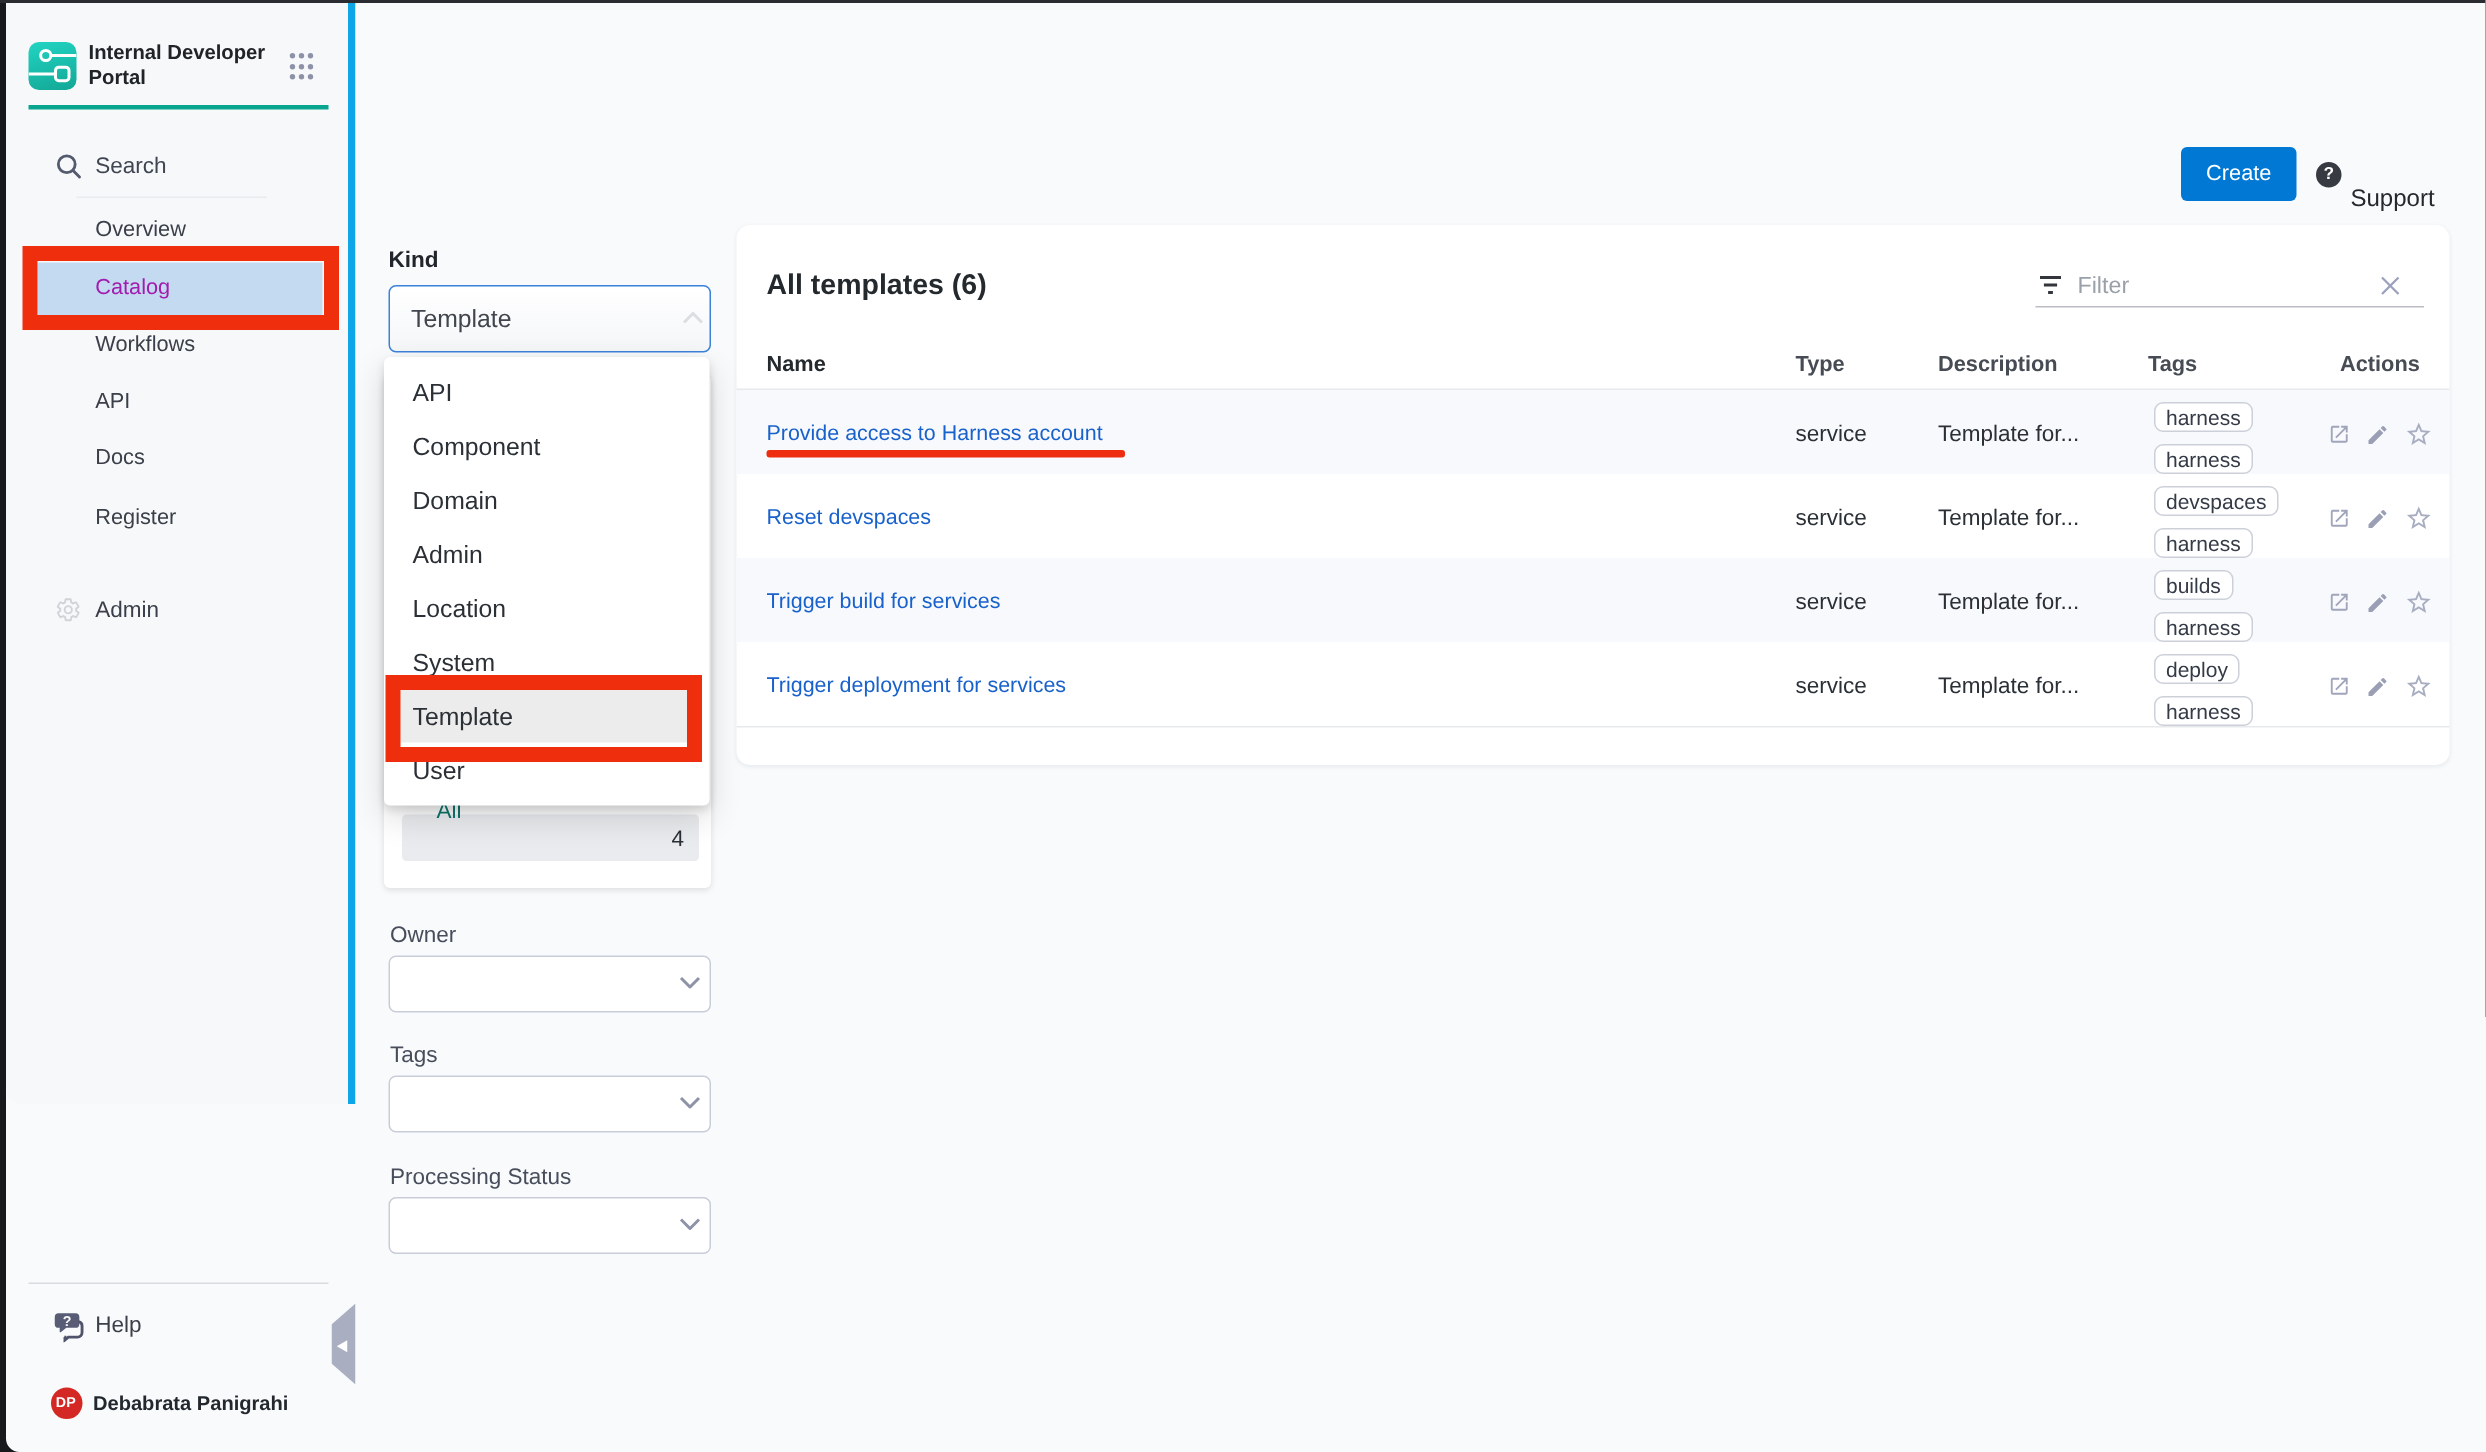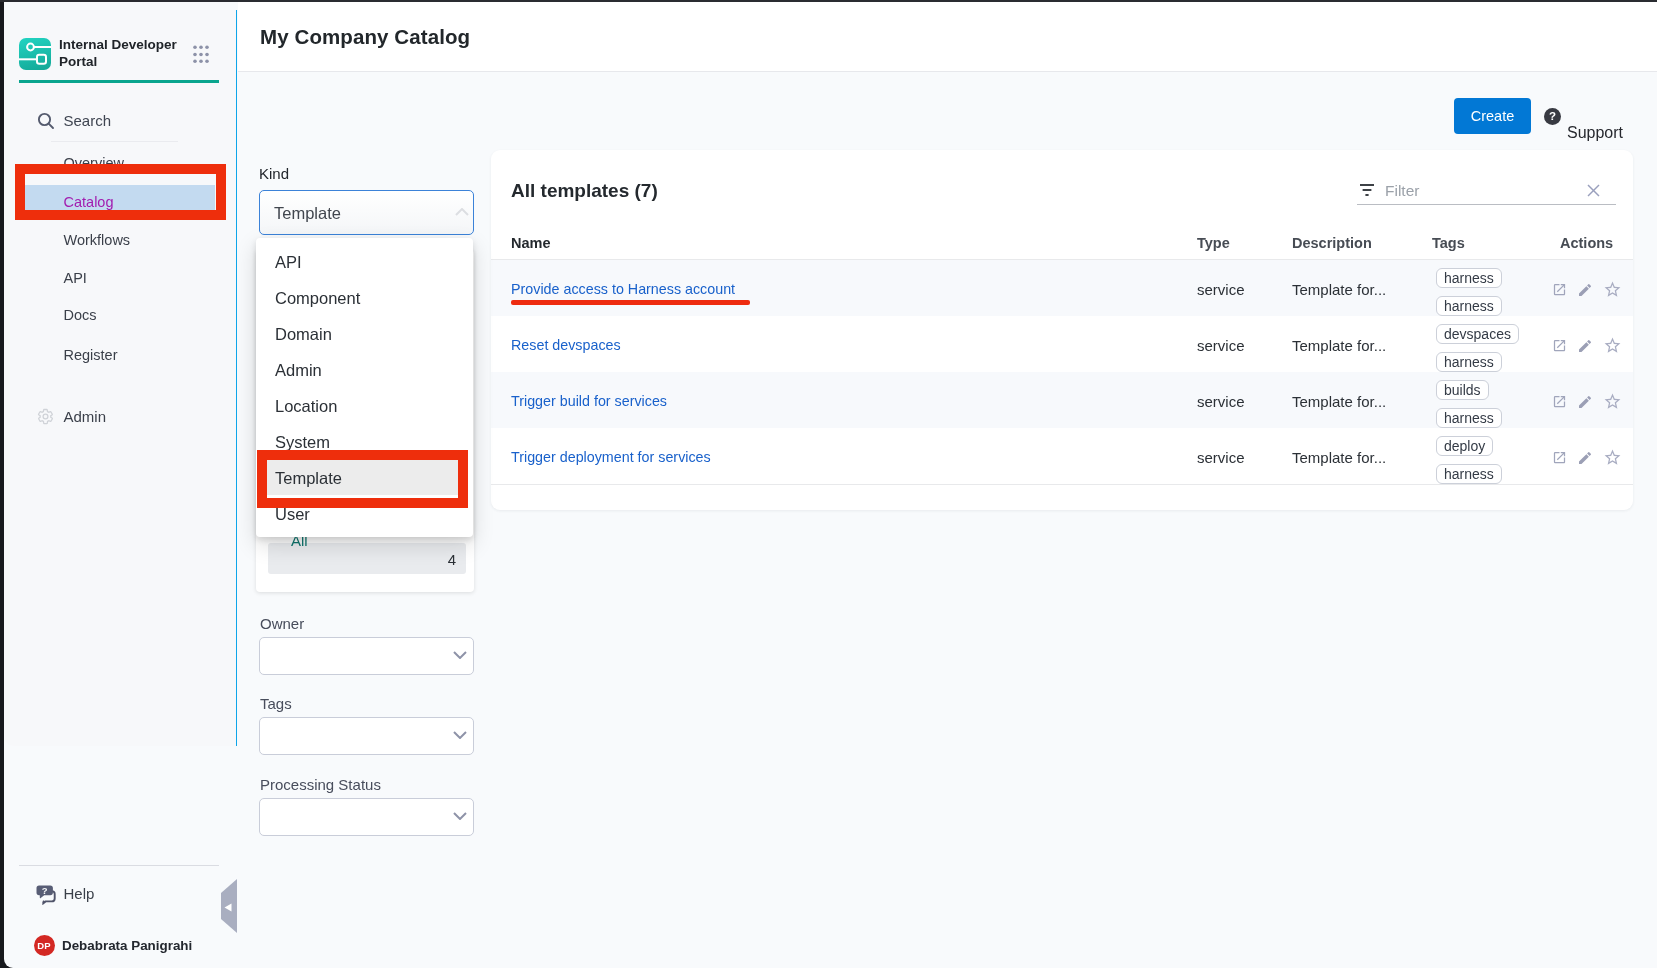--- a/index.html
+++ b/index.html
@@ -1,21 +1,21 @@
 <!DOCTYPE html>
 <html><head>
 <meta charset="utf-8">
 <style>
   * { margin:0; padding:0; box-sizing:border-box; }
   html,body { width:1657px; height:968px; overflow:hidden; }
   body { font-family:"Liberation Sans", sans-serif; background:#17191d; position:relative; }
   .abs { position:absolute; }
   #app { position:absolute; left:4px; top:0; width:1653px; height:968px; background:#f8fafc; border-radius:0 0 0 9px; }
   
-  #sidebar { position:absolute; left:0; top:10px; width:233px; height:736px; background:#f7f8fa; border-right:1px solid #0ea5e9; border-radius:0 0 0 10px; }
+  #sidebar { position:absolute; left:0; top:0; width:233px; height:736px; background:#f7f8fa; border-right:5px solid #0ea5e9; border-radius:0 0 0 10px; }
   .navtxt { position:absolute; left:59.5px; font-size:14.5px; color:#3a3f49; line-height:20px; white-space:nowrap; }
   
   #header { position:absolute; left:234px; top:0; width:1419px; height:72px; background:#ffffff; border-bottom:1px solid #e7e8ec; }
   #header h1 { position:absolute; left:22px; top:25px; font-size:20.5px; font-weight:bold; color:#22272b; letter-spacing:0.1px; }
   
   .lbl { position:absolute; font-size:15px; color:#484d5c; white-space:nowrap; }
   .sel { position:absolute; background:#fff; border:1px solid #c9cdd9; border-radius:5px; width:215px; height:38px; }
   .redbox { position:absolute; border:10px solid #ee2e0c; }
   
   #card { position:absolute; left:487px; top:150px; width:1142px; height:360px; background:#ffffff; border-radius:9px; box-shadow:0 1px 3px rgba(30,40,60,0.07); }
@@ -27,30 +27,27 @@
   
   #menu { position:absolute; left:252px; top:238px; width:217px; height:299px; background:#fff; border-radius:4px; box-shadow:0 3px 6px rgba(0,0,0,0.12), 0 8px 22px rgba(0,0,0,0.14); }
   .mi { position:absolute; left:19px; font-size:16.5px; color:#2b3036; line-height:36px; white-space:nowrap; }
   #topbar { position:absolute; left:0; top:0; width:1657px; height:2px; background:#2a2c31; z-index:50; }
 </style>
 </head>
 <body>
 <div id="topbar"></div>
 <div id="app">
 
-  <div id="header">
-      <h1>My Company Catalog</h1>
-    </div>
 
   <div id="card"></div>
   <div class="rowtint" style="top:260px;"></div>
   <div class="rowtint" style="top:372px;"></div>
   <div class="abs" style="left:487px;top:259px;width:1142px;height:1px;background:#e8e9eb;"></div>
   <div class="abs" style="left:487px;top:484px;width:1142px;height:1px;background:#e8e9eb;"></div>
-  <div class="abs" style="left:507px;top:180px;font-size:19px;font-weight:bold;color:#24292e;">All templates (7)</div>
+  <div class="abs" style="left:507px;top:180px;font-size:19px;font-weight:bold;color:#24292e;">All templates (6)</div>
 
   <div class="abs" style="left:1353px;top:175px;width:259px;height:30px;border-bottom:1.5px solid #babdc3;"></div>
   <svg class="abs" style="left:1355px;top:183px;" width="16" height="14" viewBox="0 0 16 14">
       <g stroke="#33373d" stroke-width="1.9" fill="none">
         <line x1="1" y1="2" x2="15" y2="2"></line>
         <line x1="3.6" y1="7" x2="12.4" y2="7"></line>
         <line x1="6.4" y1="12" x2="9.6" y2="12"></line>
       </g>
     </svg>
   <div class="abs" style="left:1381px;top:182px;font-size:15.5px;color:#9ba1a9;">Filter</div>
@@ -129,21 +126,21 @@
       <path fill="#9b9fb5" d="M3 17.25V21h3.75L17.81 9.94l-3.75-3.75L3 17.25zM20.71 7.04a.996.996 0 0 0 0-1.41l-2.34-2.34a.996.996 0 0 0-1.41 0l-1.83 1.83 3.75 3.75 1.83-1.83z"></path>
     </svg>
   <svg class="abs" style="left:1599.2px;top:448px;" width="19" height="19" viewBox="0 0 24 24">
       <path fill="#a9adc2" d="M22 9.24l-7.19-.62L12 2 9.19 8.63 2 9.24l5.46 4.73L5.82 21 12 17.27 18.18 21l-1.63-7.03L22 9.24zM12 15.4l-3.76 2.27 1-4.28-3.32-2.88 4.38-.38L12 6.1l1.71 4.04 4.38.38-3.32 2.88 1 4.28L12 15.4z"></path>
     </svg>
 
   <div class="abs" style="left:1450px;top:98px;width:77px;height:36px;background:#0278d5;border-radius:4px;color:#fff;font-size:14.5px;text-align:center;line-height:36px;">Create</div>
   <div class="abs" style="left:1540px;top:108px;width:17px;height:17px;border-radius:50%;background:#383a42;color:#fff;font-size:11.5px;font-weight:bold;text-align:center;line-height:17px;">?</div>
   <div class="abs" style="left:1563px;top:108px;font-size:16px;color:#26282e;margin-top:16px;">Support</div>
 
-  <div class="lbl" style="left:255px;top:165px;font-weight:normal;color:#22262c;">Kind</div>
+  <div class="lbl" style="left:255px;top:165px;font-weight:bold;color:#22262c;">Kind</div>
 
   <div class="abs" style="left:252px;top:250px;width:218px;height:342px;background:#fff;border-radius:4px;box-shadow:0 1px 4px rgba(0,0,0,0.12);"></div>
   <div class="abs" style="left:264px;top:543px;width:198px;height:31px;background:#e9ebee;border-radius:3px;"></div>
   <div class="abs" style="left:287px;top:532px;font-size:15px;color:#0f766e;">All</div>
   <div class="abs" style="left:437px;top:551px;width:15px;text-align:right;font-size:15px;color:#2b3036;">4</div>
 
   <div class="abs" style="left:255px;top:190px;width:215px;height:45px;background:linear-gradient(#ffffff,#f4f6f8);border:1.5px solid #3b82d8;border-radius:5px;"></div>
   <div class="abs" style="left:270px;top:204px;font-size:16.5px;color:#41464e;">Template</div>
   <svg class="abs" style="left:451px;top:208px;" width="14" height="8" viewBox="0 0 14 8">
       <path d="M1 7 L7 1 L13 7" fill="none" stroke="#dcdee2" stroke-width="2"></path>

